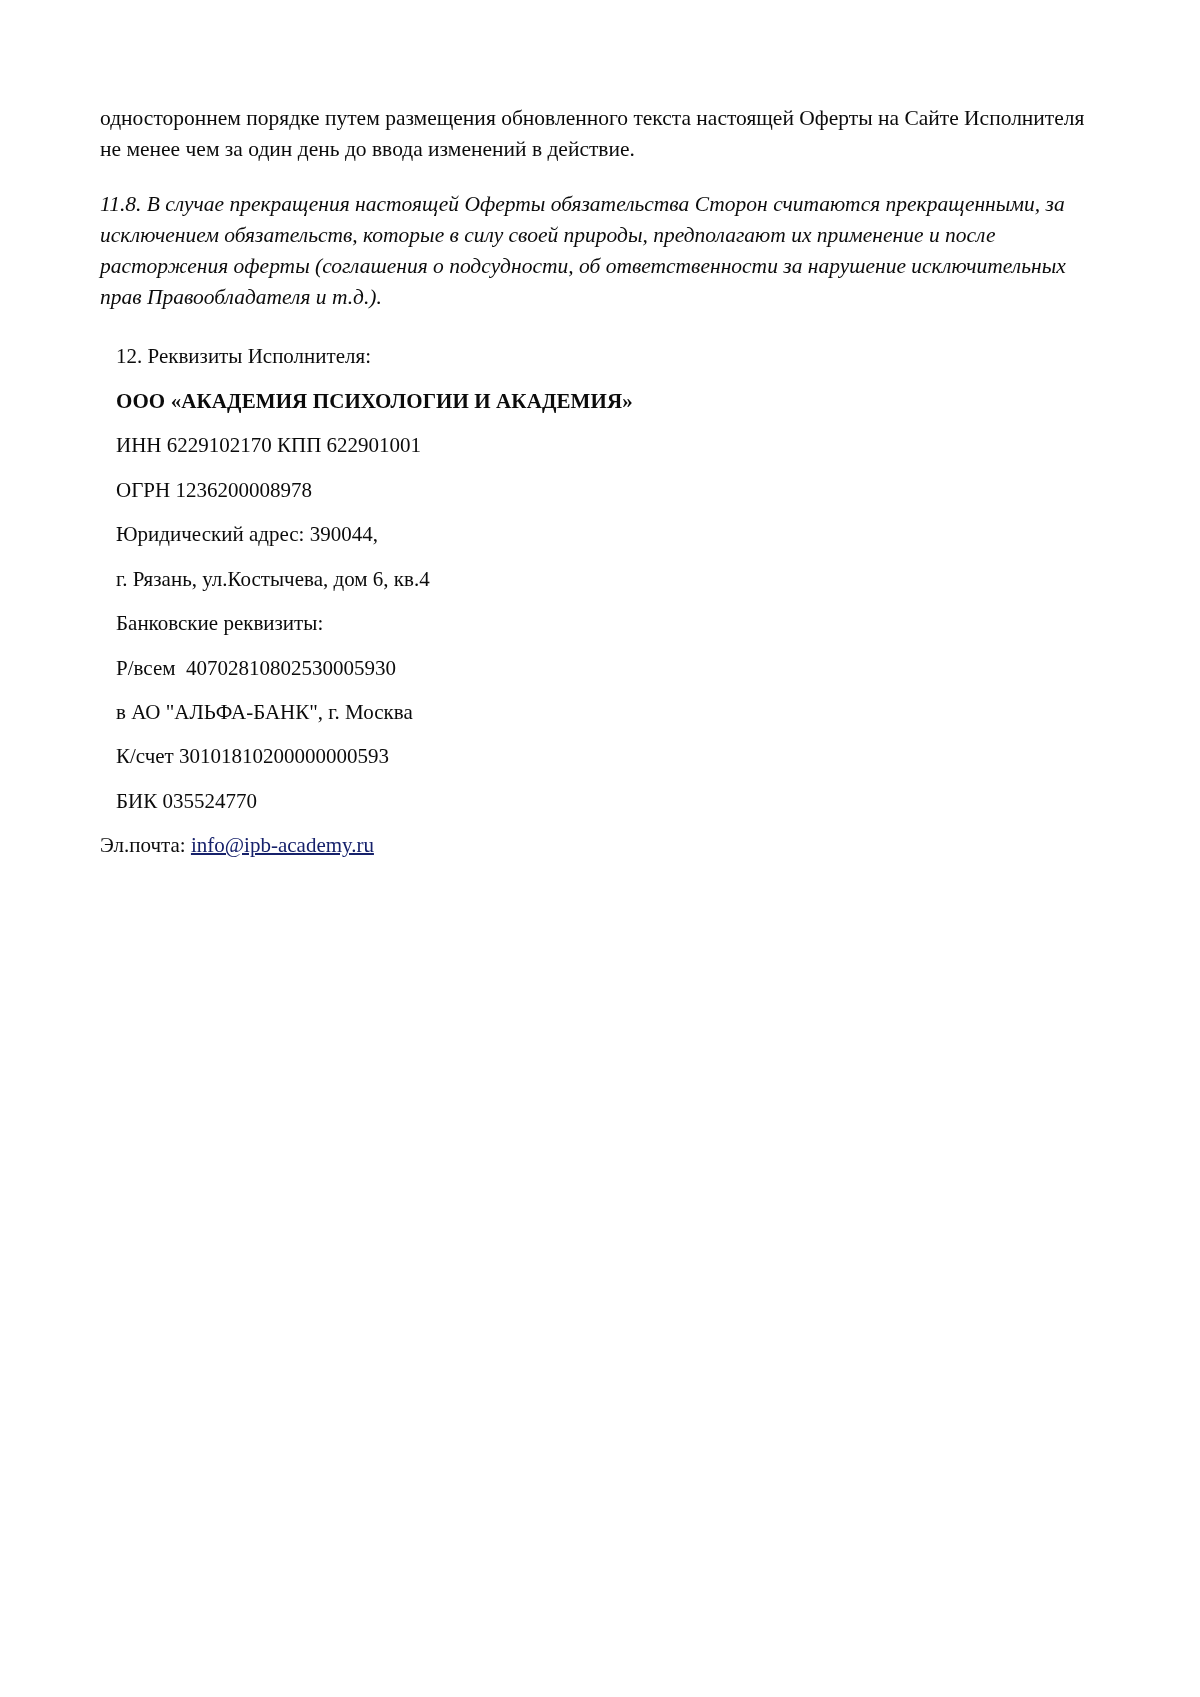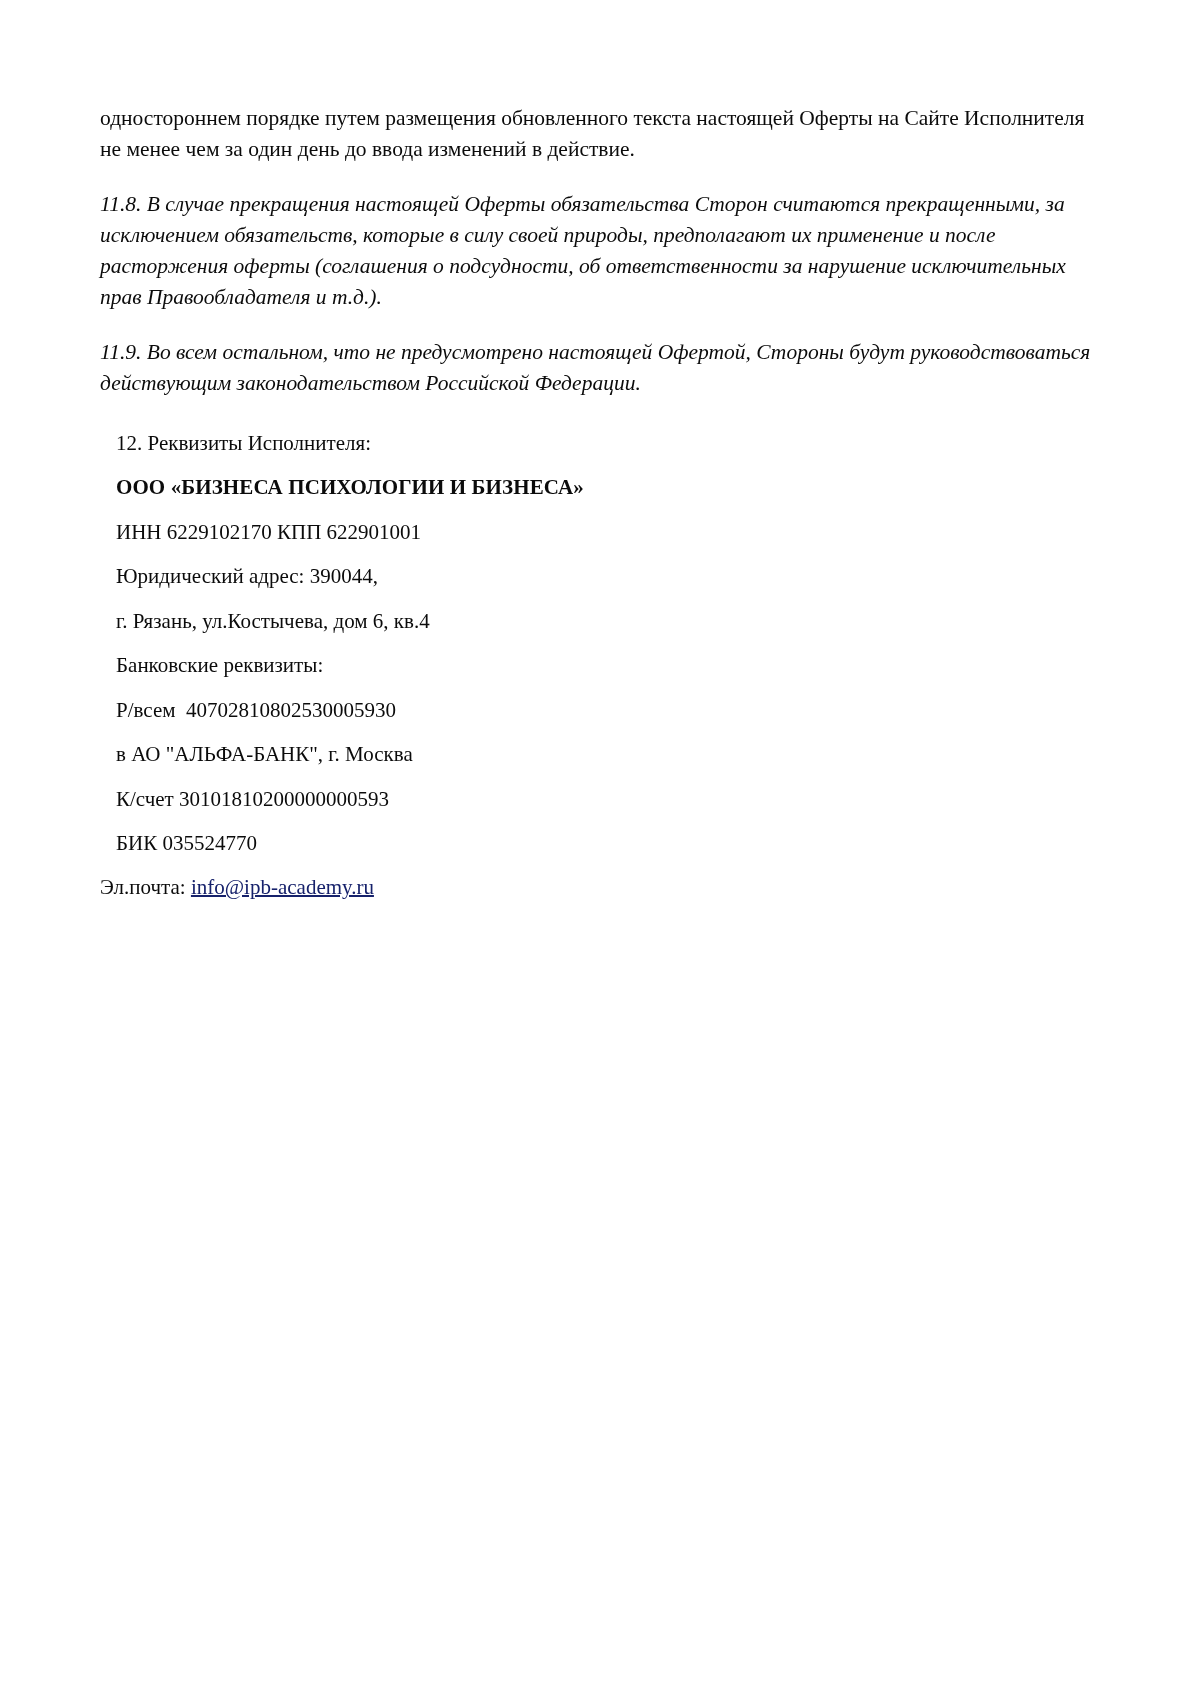--- a/index.html
+++ b/index.html
@@ -65,30 +65,30 @@
 </head>
 <body>
 
 <div class="page">
   <div class="content">
 
     <p class="para">одностороннем порядке путем размещения обновленного текста настоящей Оферты  на Сайте Исполнителя не менее чем за один день до ввода изменений в действие.</p>
 
     <p class="para">11.8. В случае прекращения настоящей Оферты обязательства Сторон считаются прекращенными, за исключением обязательств, которые в силу своей природы, предполагают их применение и после расторжения оферты (соглашения о подсудности, об ответственности за нарушение исключительных прав Правообладателя и т.д.).</p>
 
-    <p class="para">11.9. Во всем остальном, что не предусмотрено настоящей Офертой, Стороны будут руководствоваться действующим законодательством Российской Федерации.</p>
 
     <div class="requisites">
 
       <div class="req-line">12. Реквизиты Исполнителя:</div>
 
-      <div class="req-line bold">ООО «БИЗНЕСА ПСИХОЛОГИИ И БИЗНЕСА»</div>
+      <div class="req-line bold">ООО «АКАДЕМИЯ ПСИХОЛОГИИ И АКАДЕМИЯ»</div>
 
       <div class="req-line">ИНН 6229102170 КПП 622901001</div>
 
+      <div class="req-line">ОГРН 1236200008978</div>
 
       <div class="req-line">Юридический адрес: 390044,</div>
 
       <div class="req-line">г. Рязань, ул.Костычева, дом 6, кв.4</div>
 
       <div class="req-line">Банковские реквизиты:</div>
 
       <div class="req-line">Р/всем  40702810802530005930</div>
 
       <div class="req-line">в АО "АЛЬФА-БАНК", г. Москва</div>

